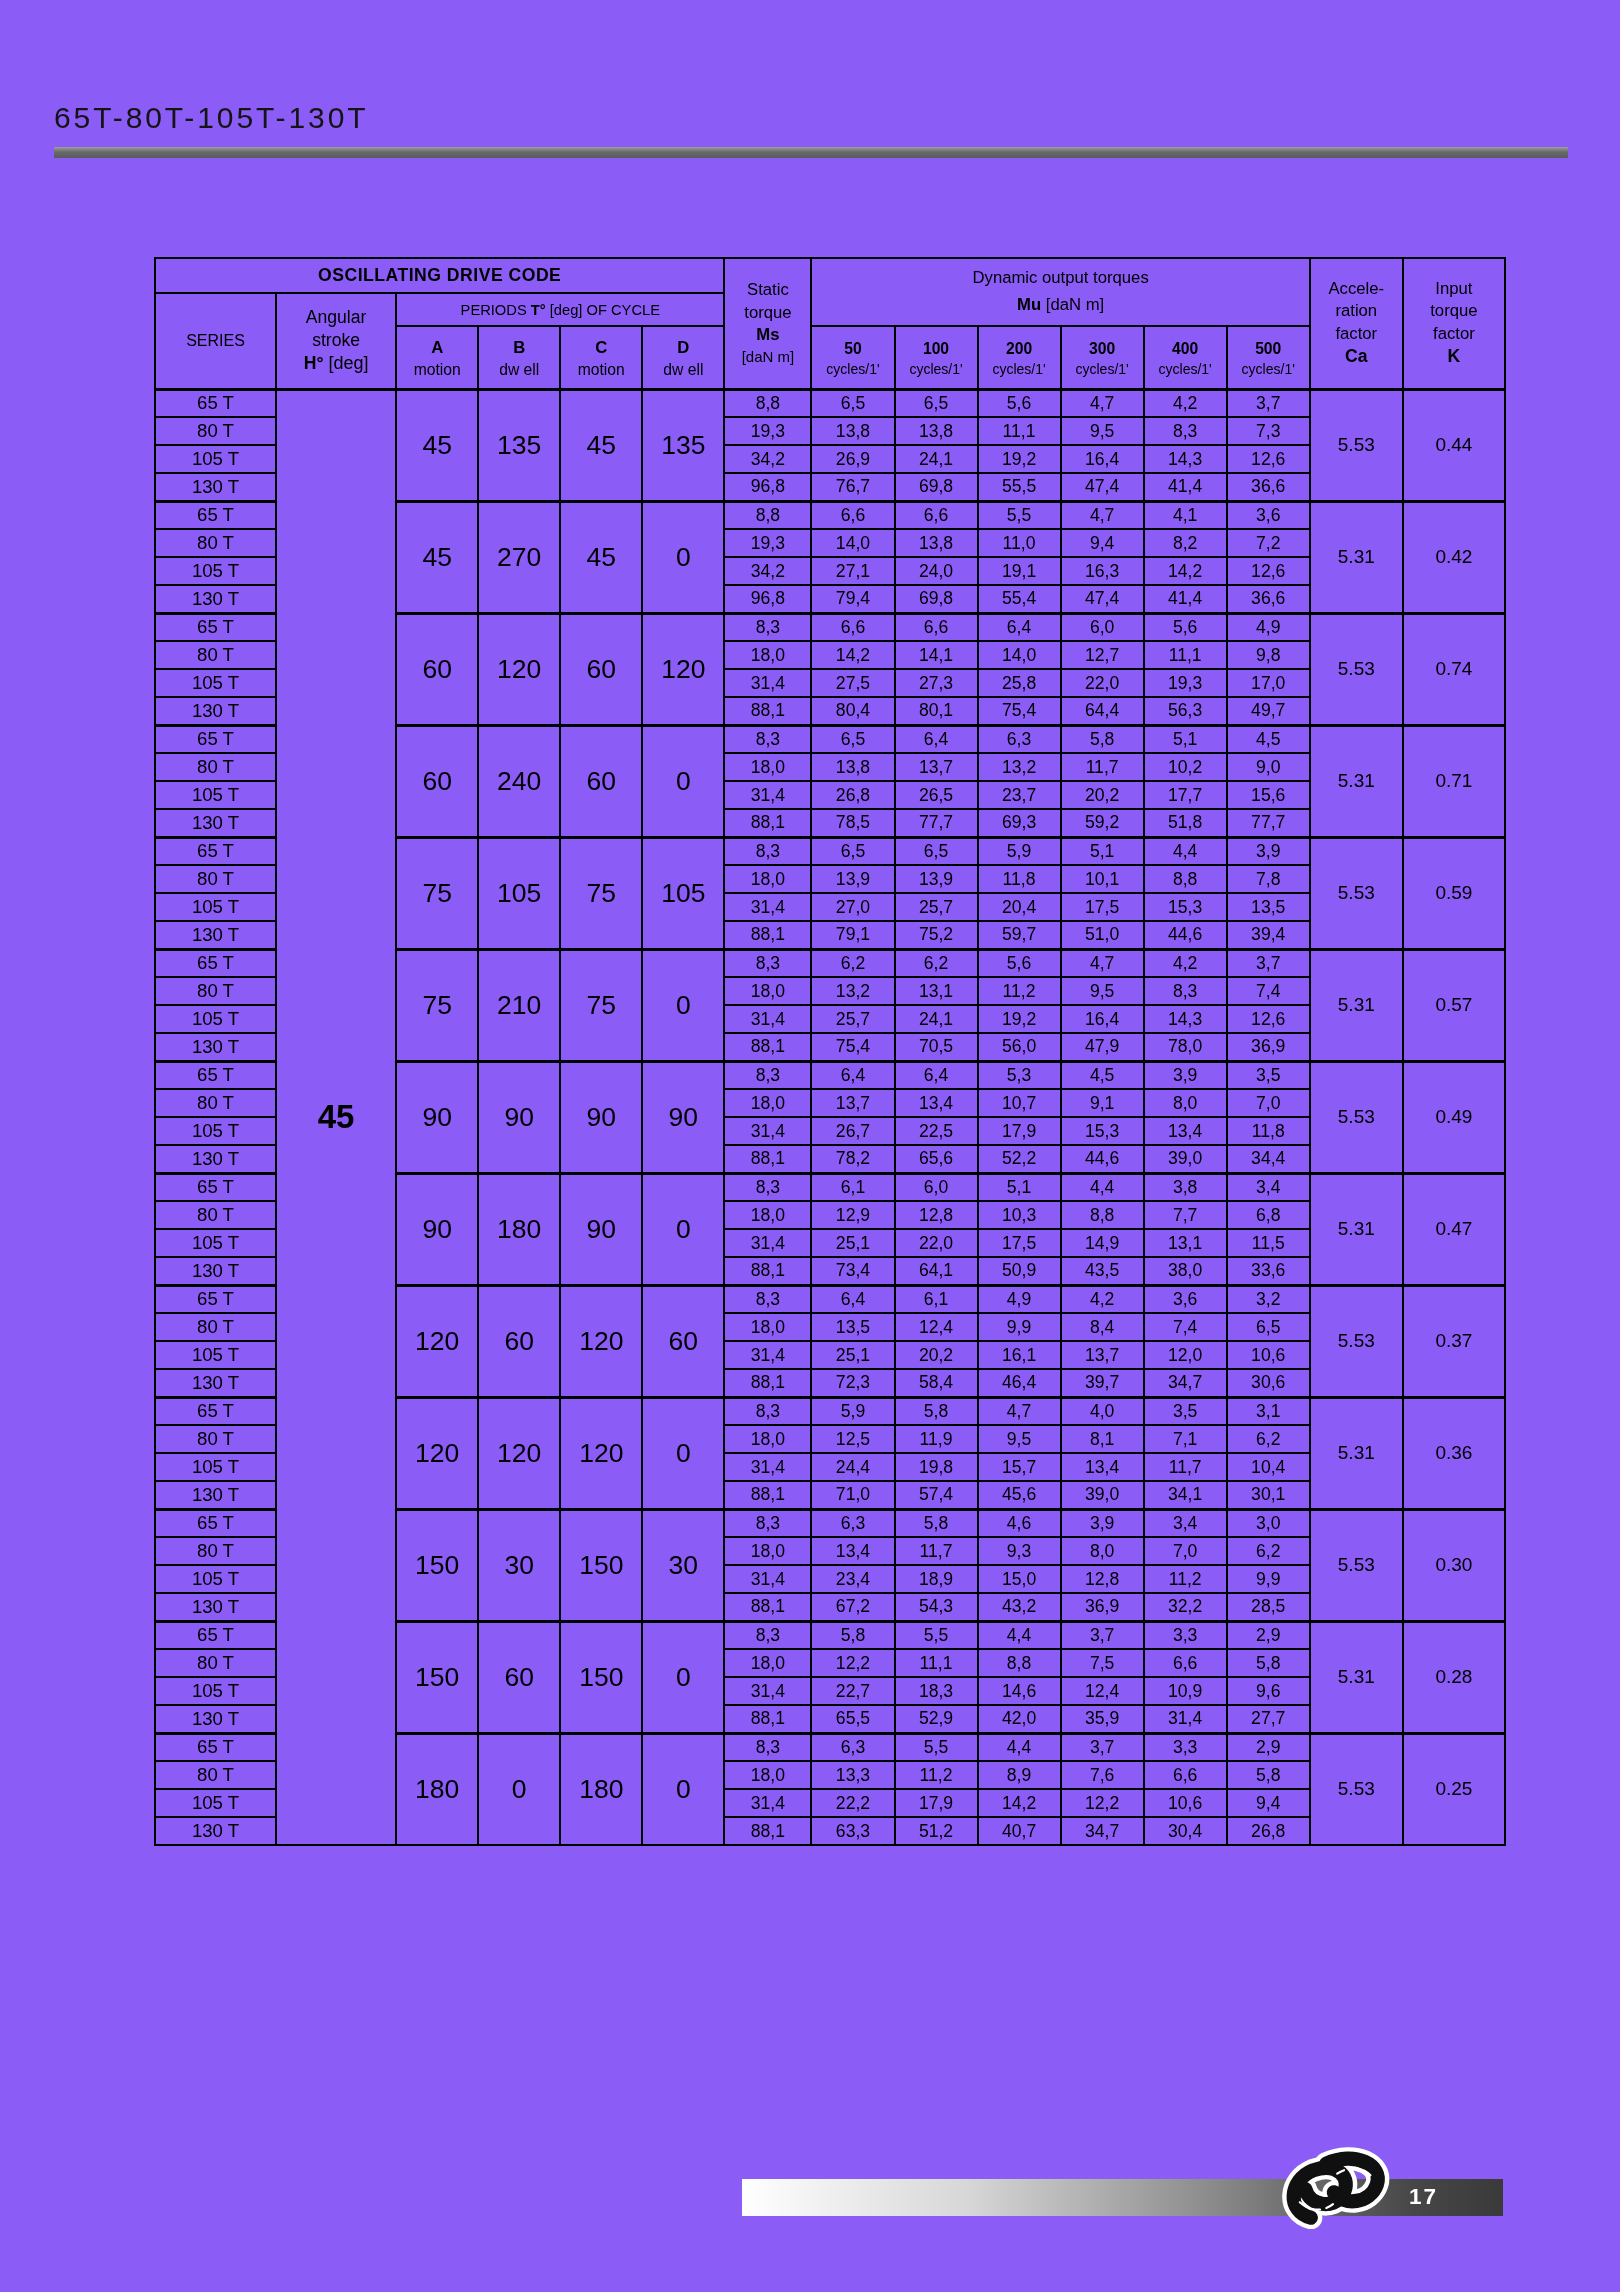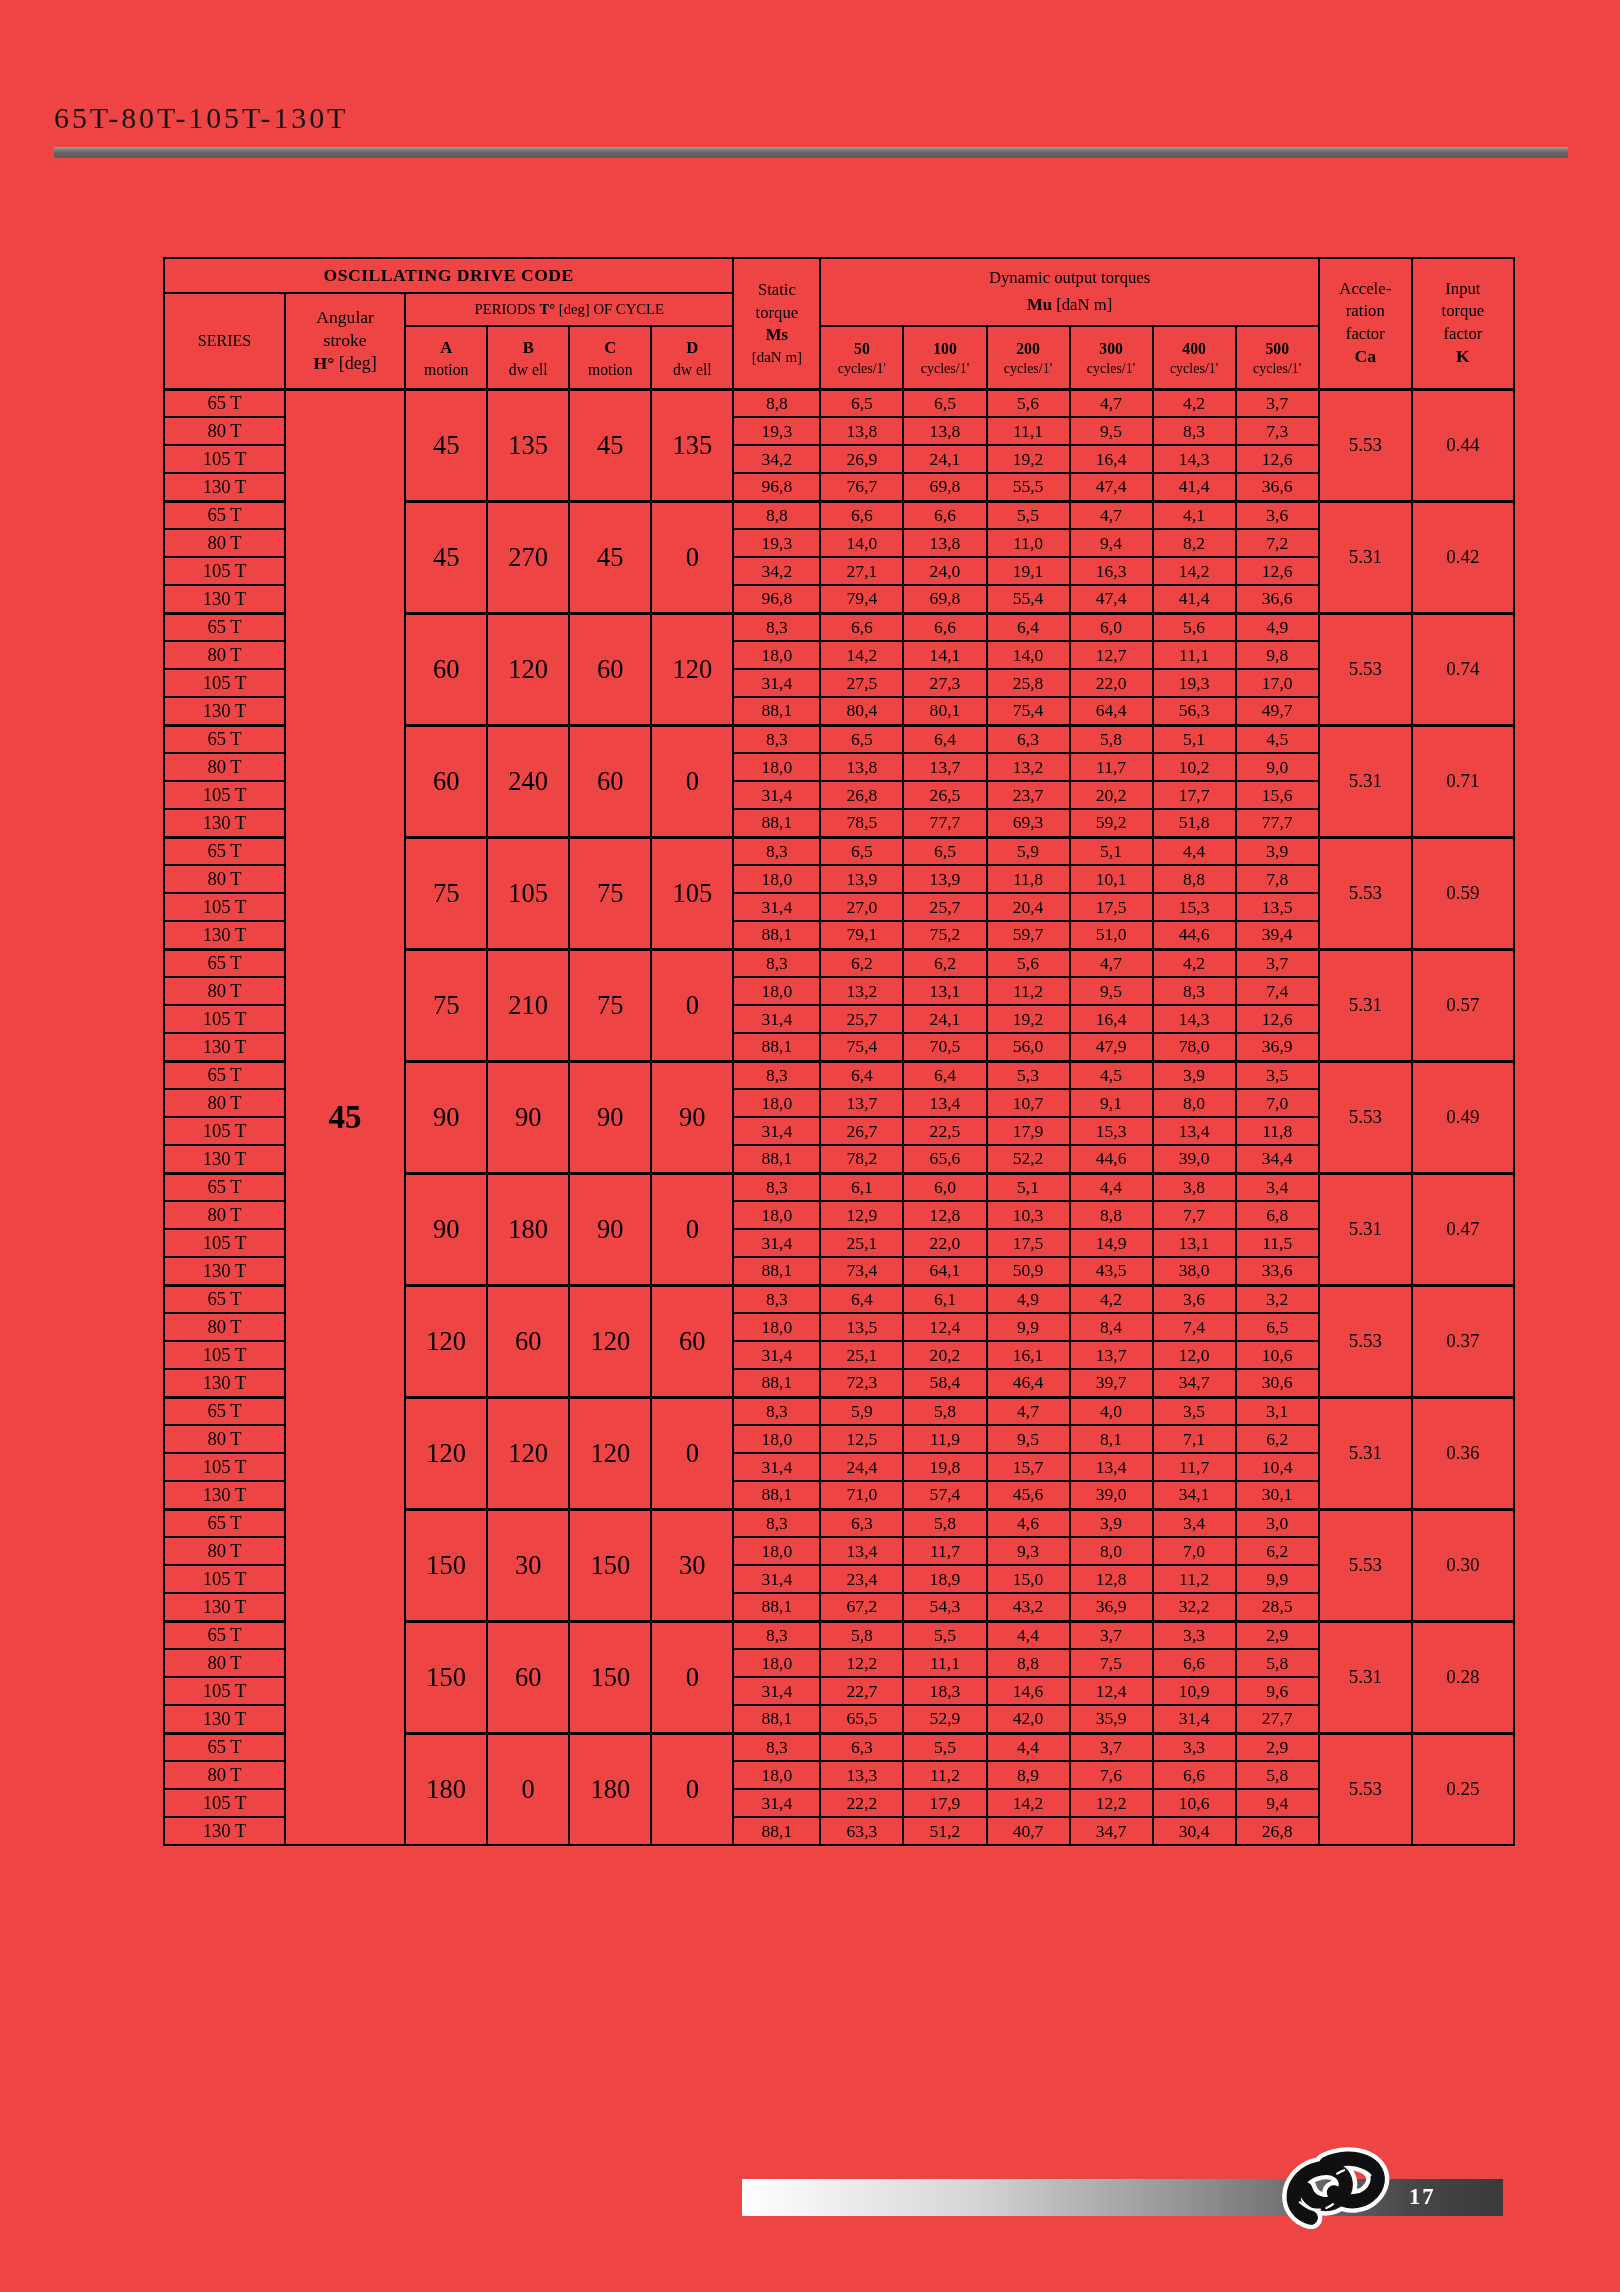--- a/index.html
+++ b/index.html
@@ -1,38 +1,37 @@
 <!DOCTYPE html>
 <html><head>
 <meta charset="utf-8">
 <style>
   html,body{margin:0;padding:0;background:#e8e8e8;}
   .page{
-    position:relative;width:1620px;height:2293px;background:#ef4444;
-    font-family:Liberation Serif, serif;color:#000;overflow:hidden;
+    position:relative;width:1620px;height:2293px;background:#8b5cf6;
+    font-family:Liberation Sans, sans-serif;color:#000;overflow:hidden;
   }
   
   .title-left{
     position:absolute;left:54px;top:101px;font-size:30px;letter-spacing:2.9px;
     color:#141414;font-weight:400;
   }
   .brand{
     position:absolute;right:54px;top:83px;font-size:55px;letter-spacing:7.8px;
     color:#1e1e1e;font-weight:400;
   }
   .header-rule{
     position:absolute;left:54px;top:147px;width:1514px;height:10.8px;
     background:linear-gradient(to bottom,#9d9d9d 0%,#6a6a6a 45%,#5a5a5a 100%);
   }
   
   table.torque{
     position:absolute;left:154px;top:257px;width:1352px;
     border-collapse:collapse;table-layout:fixed;
     border:2.9px solid #000;
-    margin-left:9px;
   }
   table.torque td{border:2px solid #000;text-align:center;vertical-align:middle;padding:0;overflow:hidden;}
   thead tr.r1{height:35px;} thead tr.r2{height:33px;} thead tr.r3{height:63px;}
   tbody tr{height:28px;}
   .h-osc{font-weight:bold;font-size:17.6px;letter-spacing:0.5px;}
   .h-series{font-size:16px;}
   .h-angular{font-size:17.6px;line-height:1.3;}
   .h-angular .sym{font-weight:bold;}
   .h-angular .unit{font-size:18px;}
   .h-periods{font-size:14.7px;}

